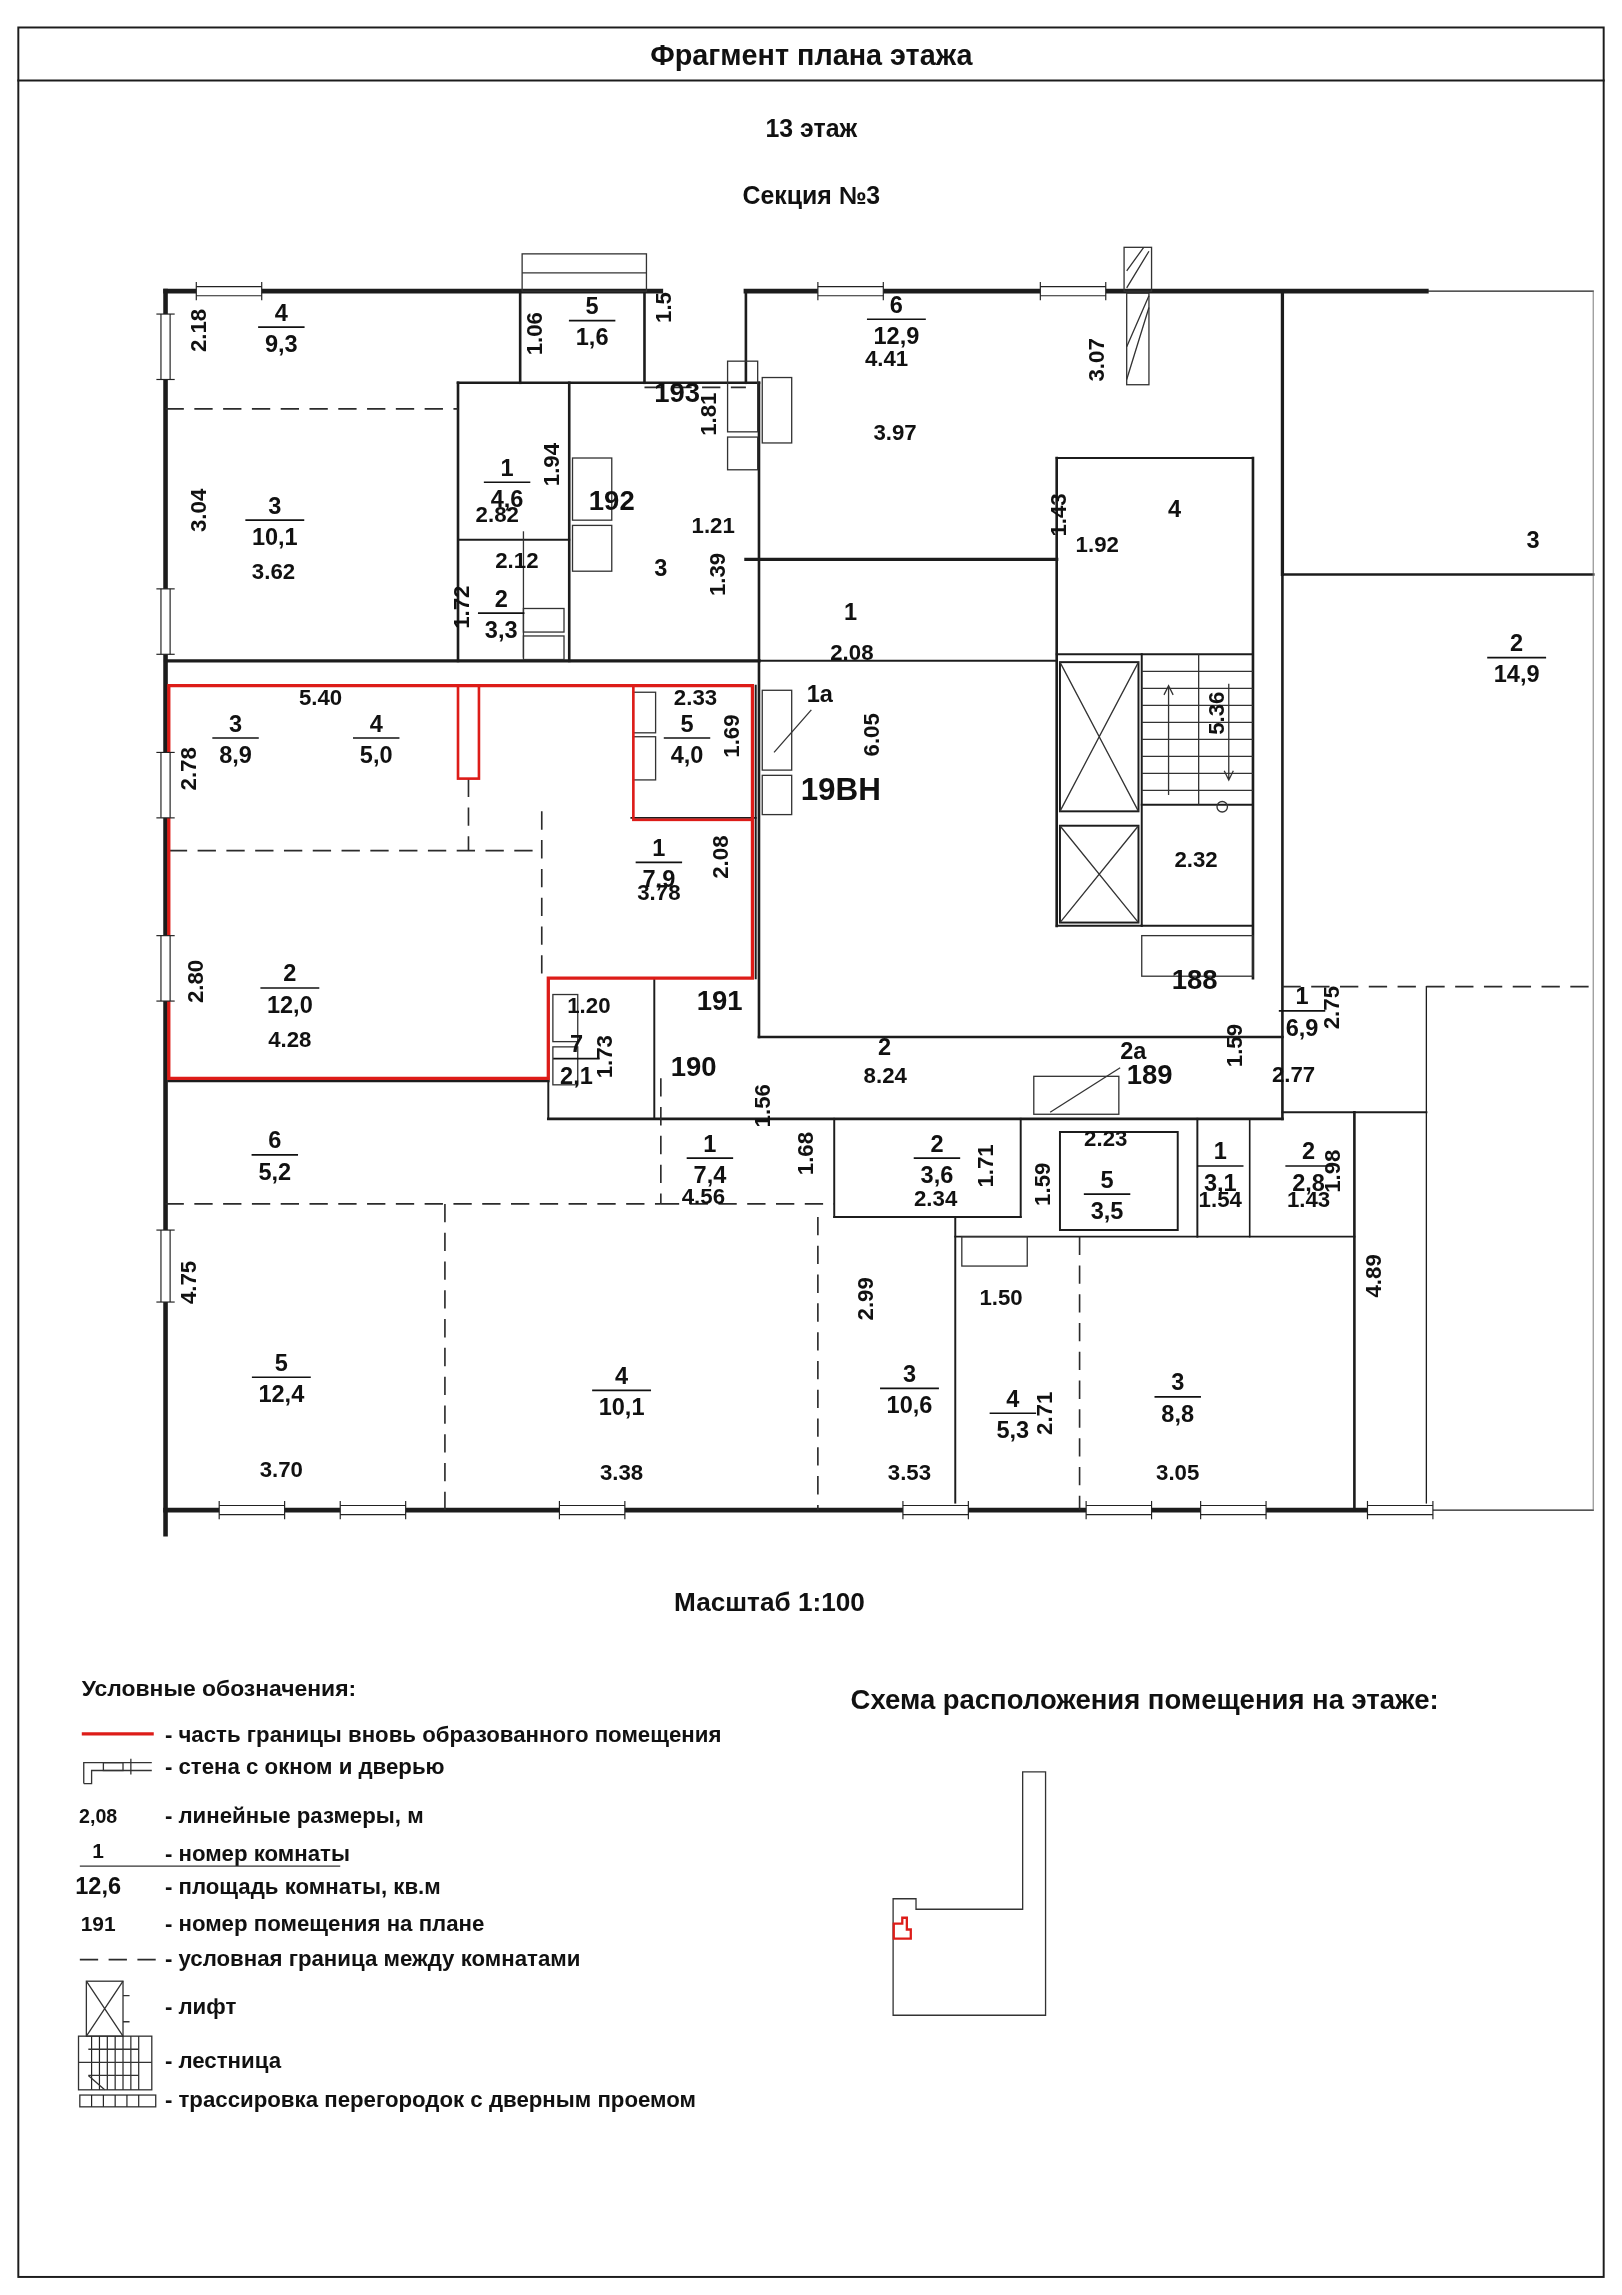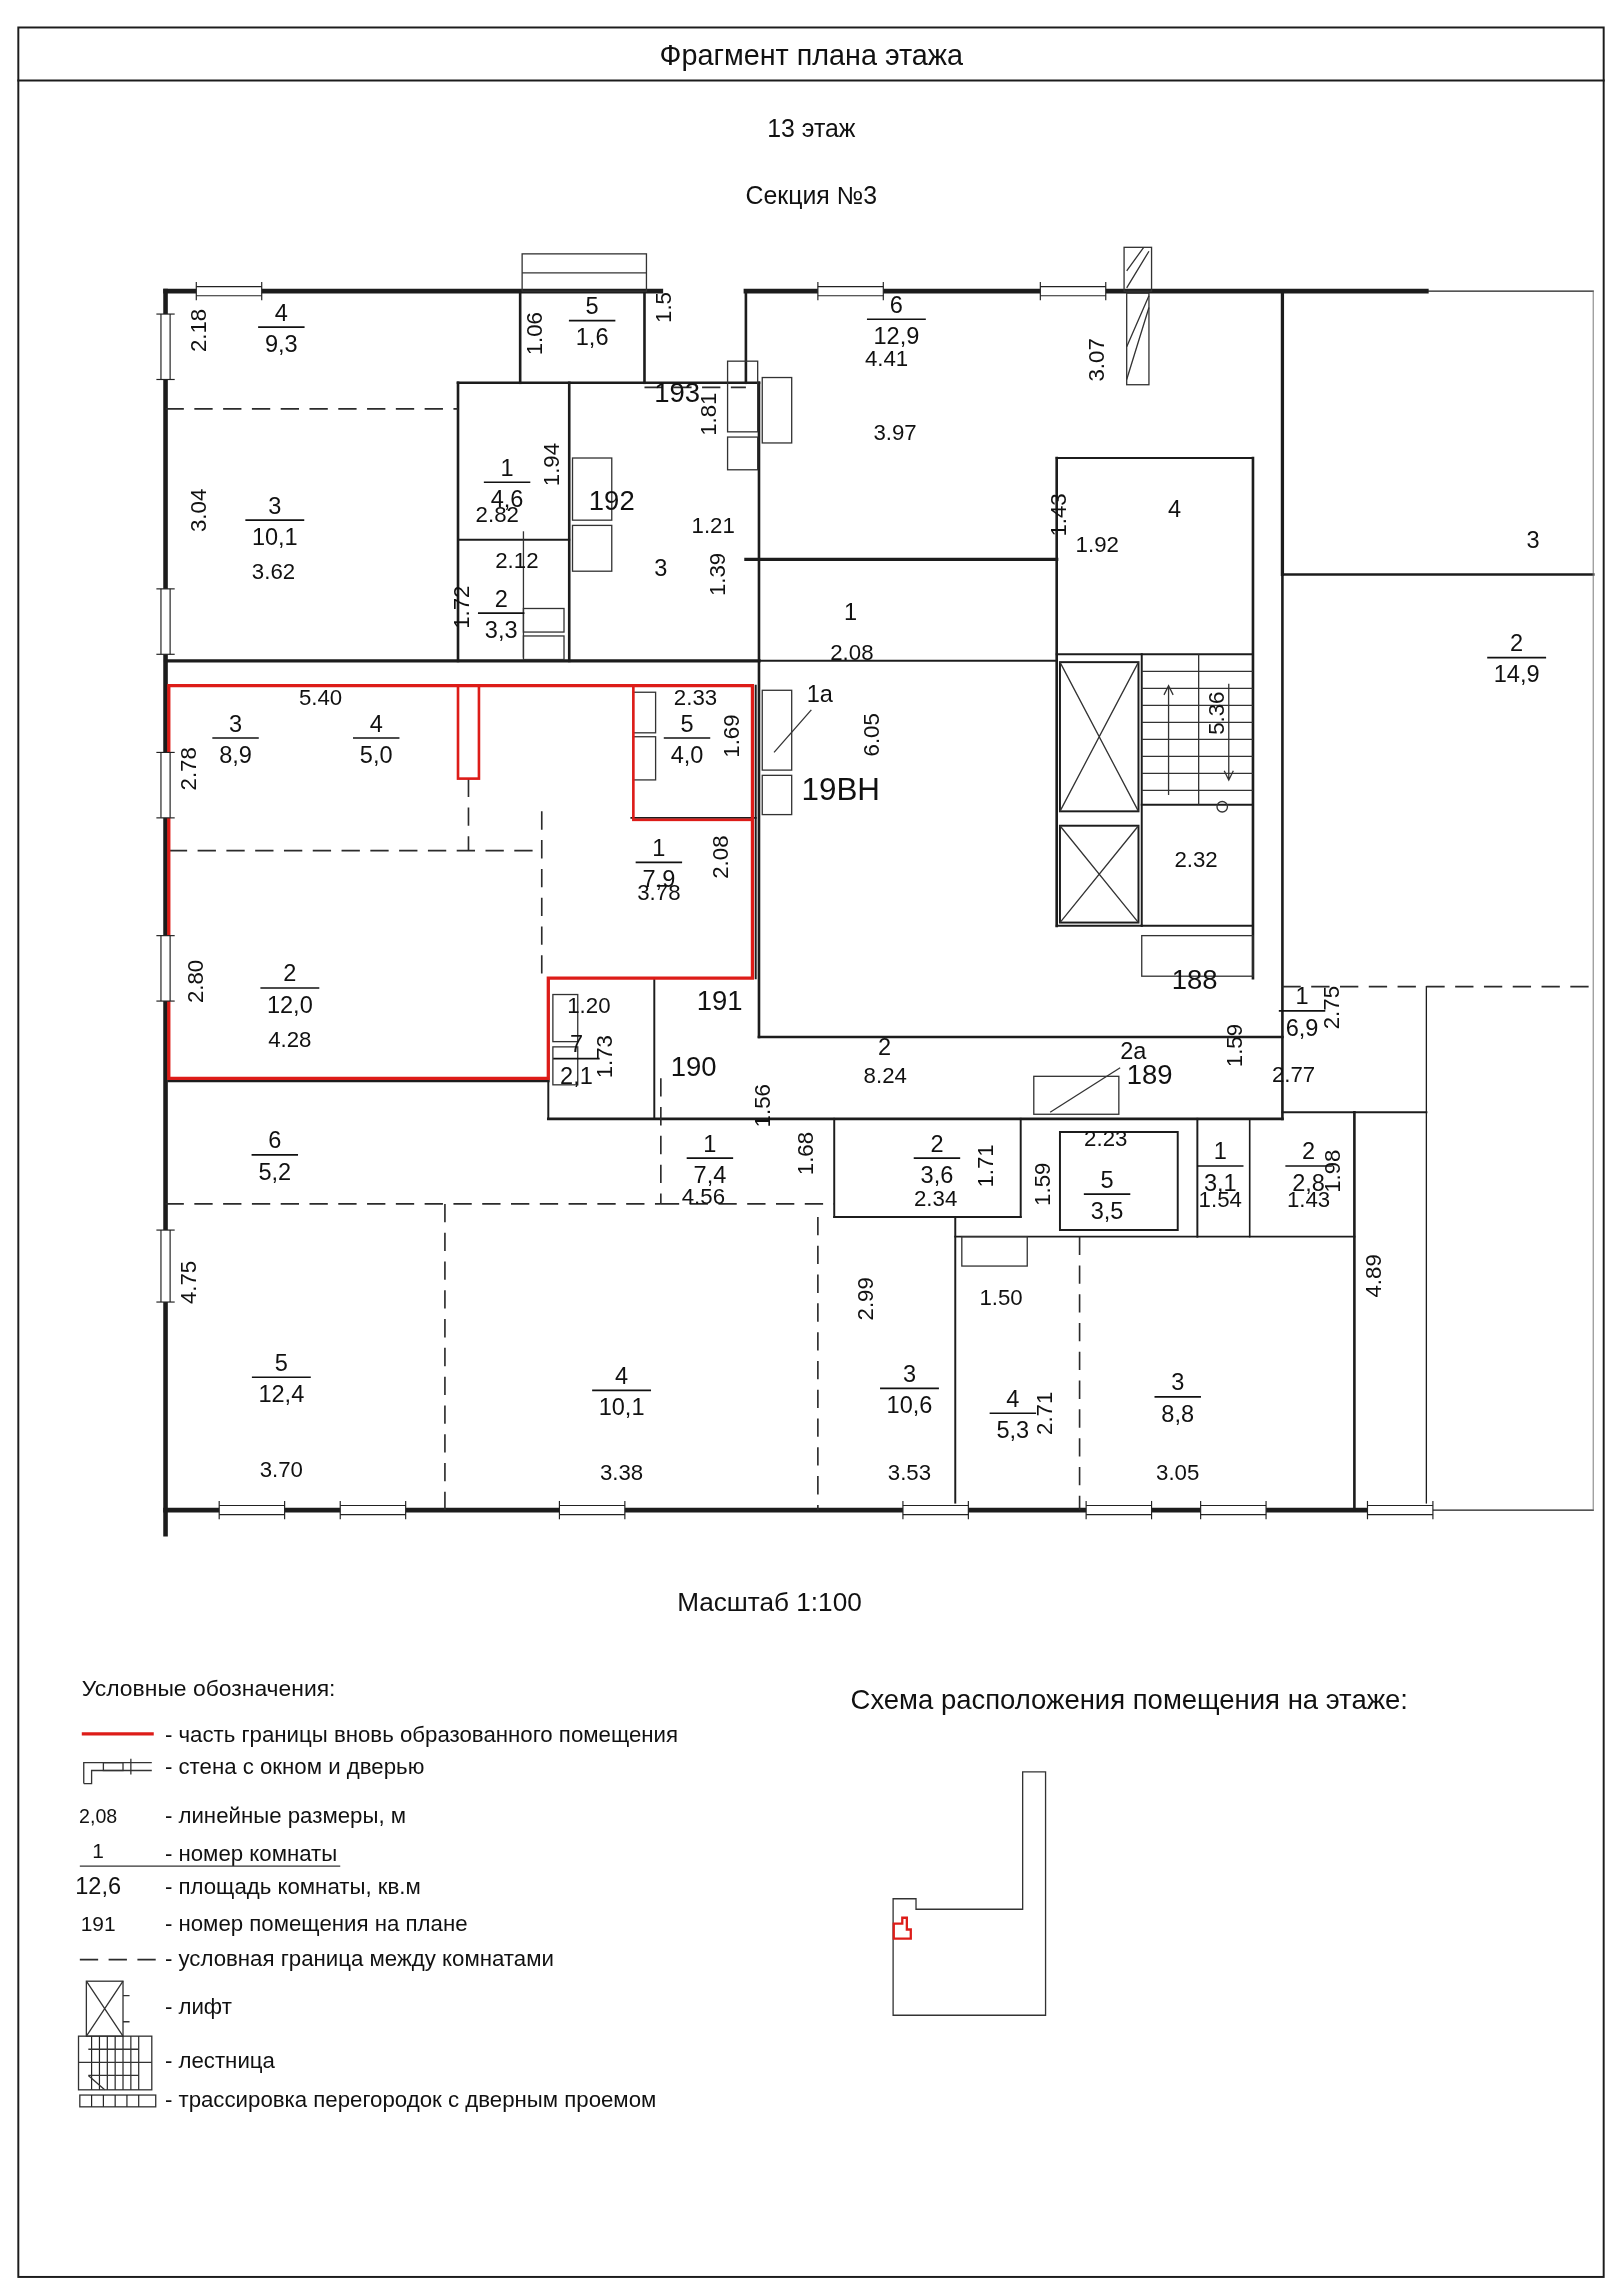--- a/index.html
+++ b/index.html
@@ -1,16 +1,16 @@
 <!DOCTYPE html>
 <html style="font-size:10.5px"><head>
 <meta charset="utf-8">
 <style>
   html,body{margin:0;padding:0;background:#ffffff;}
-  .page{width:100%;}
+  .page{width:100%;font-weight:bold;}
   svg{display:block;width:100%;height:auto;background:#fff;}
   text{font-family:"Liberation Sans","DejaVu Sans",sans-serif;fill:#111;}
   .t-title{font-size:44px;}
   .t-sub{font-size:38px;}
   .t-scale{font-size:40px;}
   .t-legend-title{font-size:35px;}
   .t-schema-title{font-size:42px;}
   .mid{text-anchor:middle;}
   .wall{stroke:#1c1c1c;fill:none;stroke-linecap:square;}
   .dash{stroke:#2b2b2b;fill:none;stroke-width:2.5;stroke-dasharray:28 16;}

